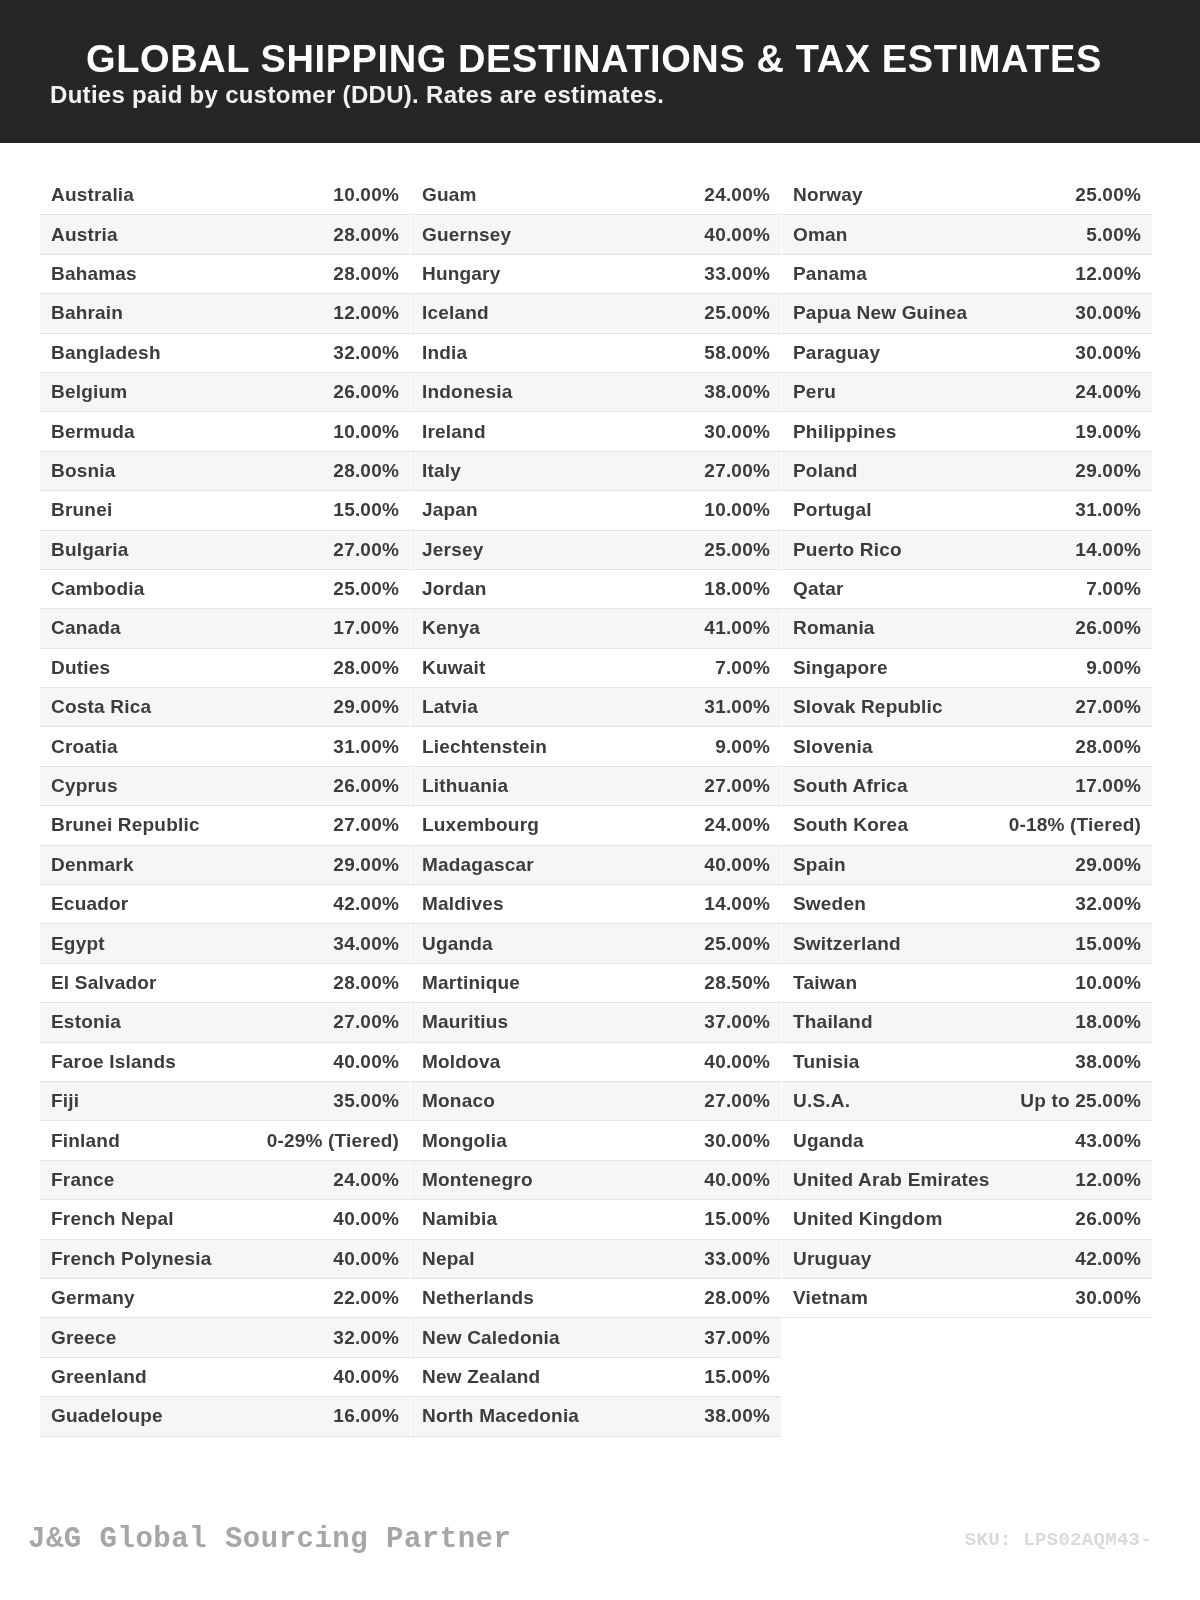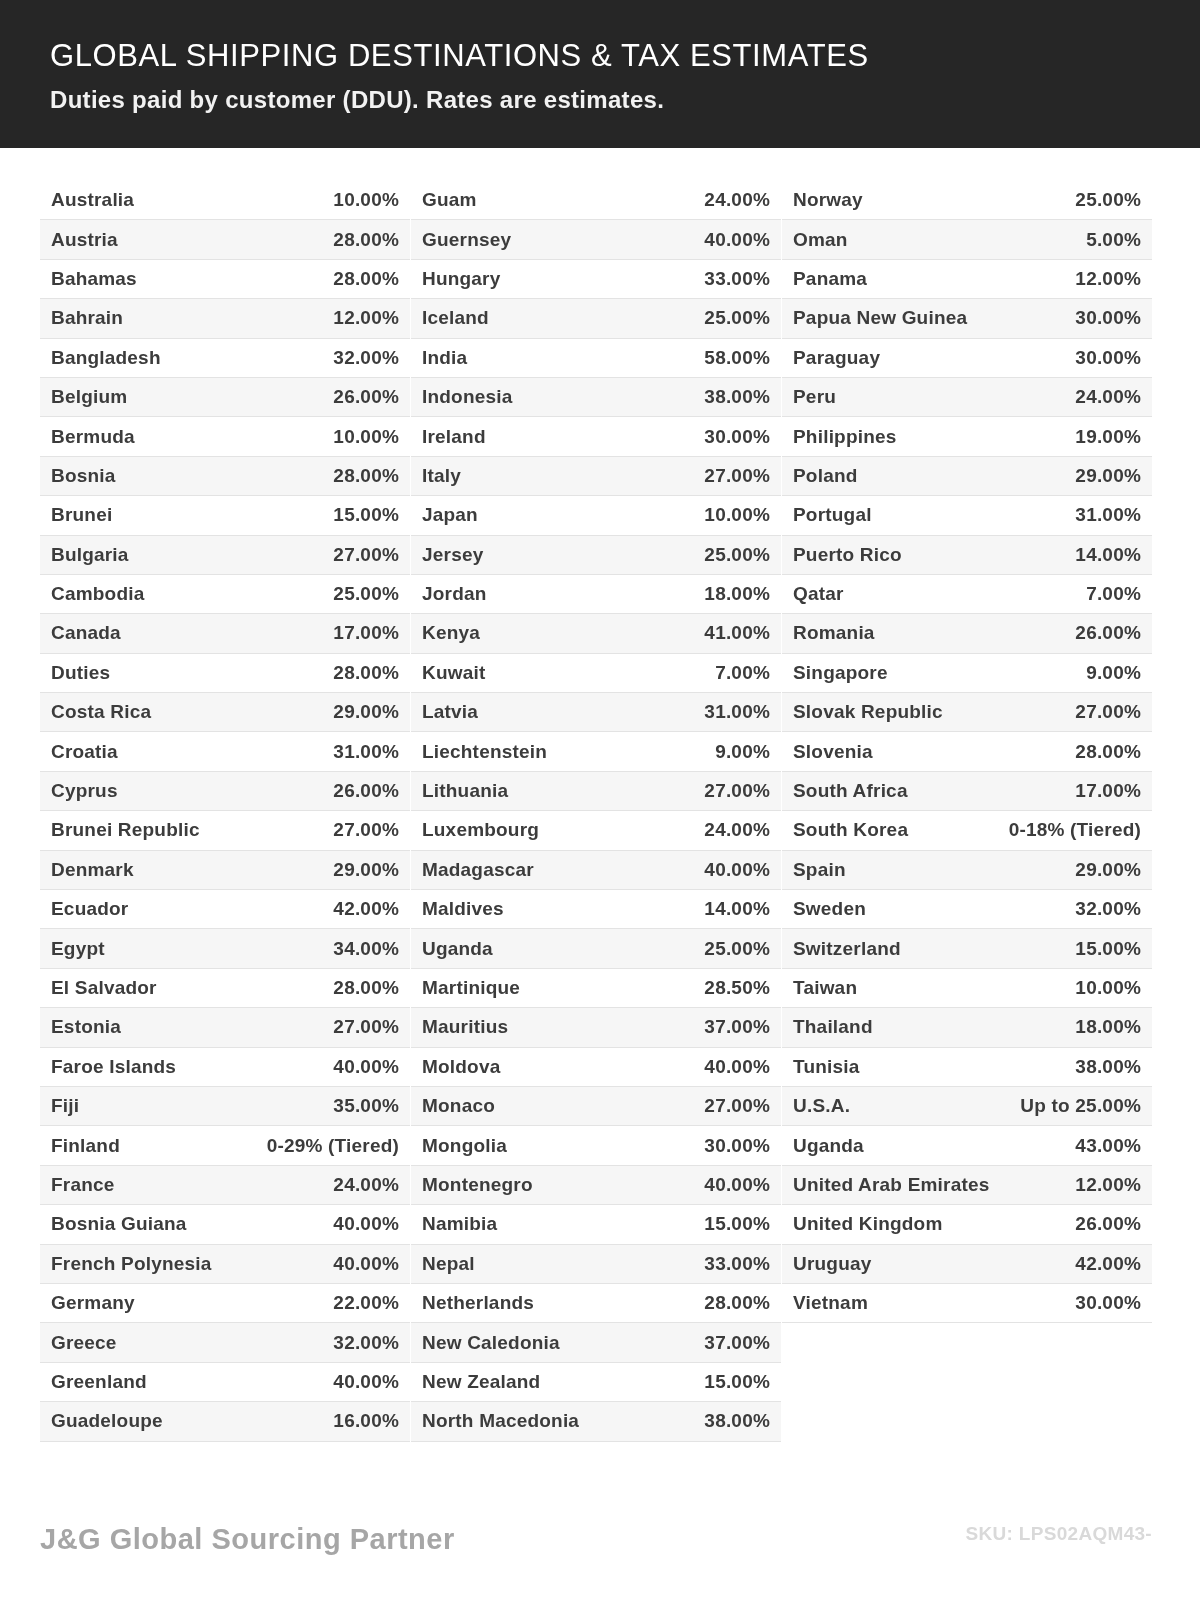--- a/index.html
+++ b/index.html
@@ -10,30 +10,30 @@
     position: relative;
     overflow: hidden;
     font-family: "Liberation Sans", sans-serif;
   }
   .header {
     background: #262626;
     color: #ffffff;
     padding: 38px 50px 34px 50px;
   }
   .header h1 {
-    font-size: 31px;
-    font-weight: normal;
+    font-size: 38px;
+    font-weight: bold;
     letter-spacing: 0.6px;
     white-space: nowrap;
+    margin-left: 36px;
   }
   .header p {
     font-size: 24px;
     font-weight: bold;
     color: #f2f2f2;
-    margin-top: 12px;
     letter-spacing: 0.3px;
   }
   .grid {
     display: grid;
     grid-template-columns: repeat(3, 1fr);
     column-gap: 1px;
     padding: 33px 48px 0 40px;
     align-items: start;
   }
   .col { width: 100%; }
@@ -47,26 +47,27 @@
     font-size: 19px;
     font-weight: bold;
     color: #3c3c3c;
     letter-spacing: 0.2px;
   }
   .row:nth-child(even) { background: #f6f6f6; }
   .country { white-space: nowrap; }
   .rate { white-space: nowrap; margin-left: 8px; }
   .footer {
     position: absolute;
-    left: 40px;
+    left: 28px;
     right: 48px;
     bottom: 44px;
     display: flex;
     justify-content: space-between;
-    align-items: flex-start;
+    align-items: center;
+    font-family: Liberation Mono, monospace;
   }
   .brand {
     font-size: 29px;
     font-weight: bold;
     color: #a6a6a6;
     letter-spacing: 0.5px;
   }
   .sku {
     font-size: 19px;
     font-weight: bold;
@@ -184,21 +185,21 @@
         </div>
         <div class="row">
           <span class="country">Finland</span>
           <span class="rate">0-29% (Tiered)</span>
         </div>
         <div class="row">
           <span class="country">France</span>
           <span class="rate">24.00%</span>
         </div>
         <div class="row">
-          <span class="country">Bosnia Guiana</span>
+          <span class="country">French Nepal</span>
           <span class="rate">40.00%</span>
         </div>
         <div class="row">
           <span class="country">French Polynesia</span>
           <span class="rate">40.00%</span>
         </div>
         <div class="row">
           <span class="country">Germany</span>
           <span class="rate">22.00%</span>
         </div>

